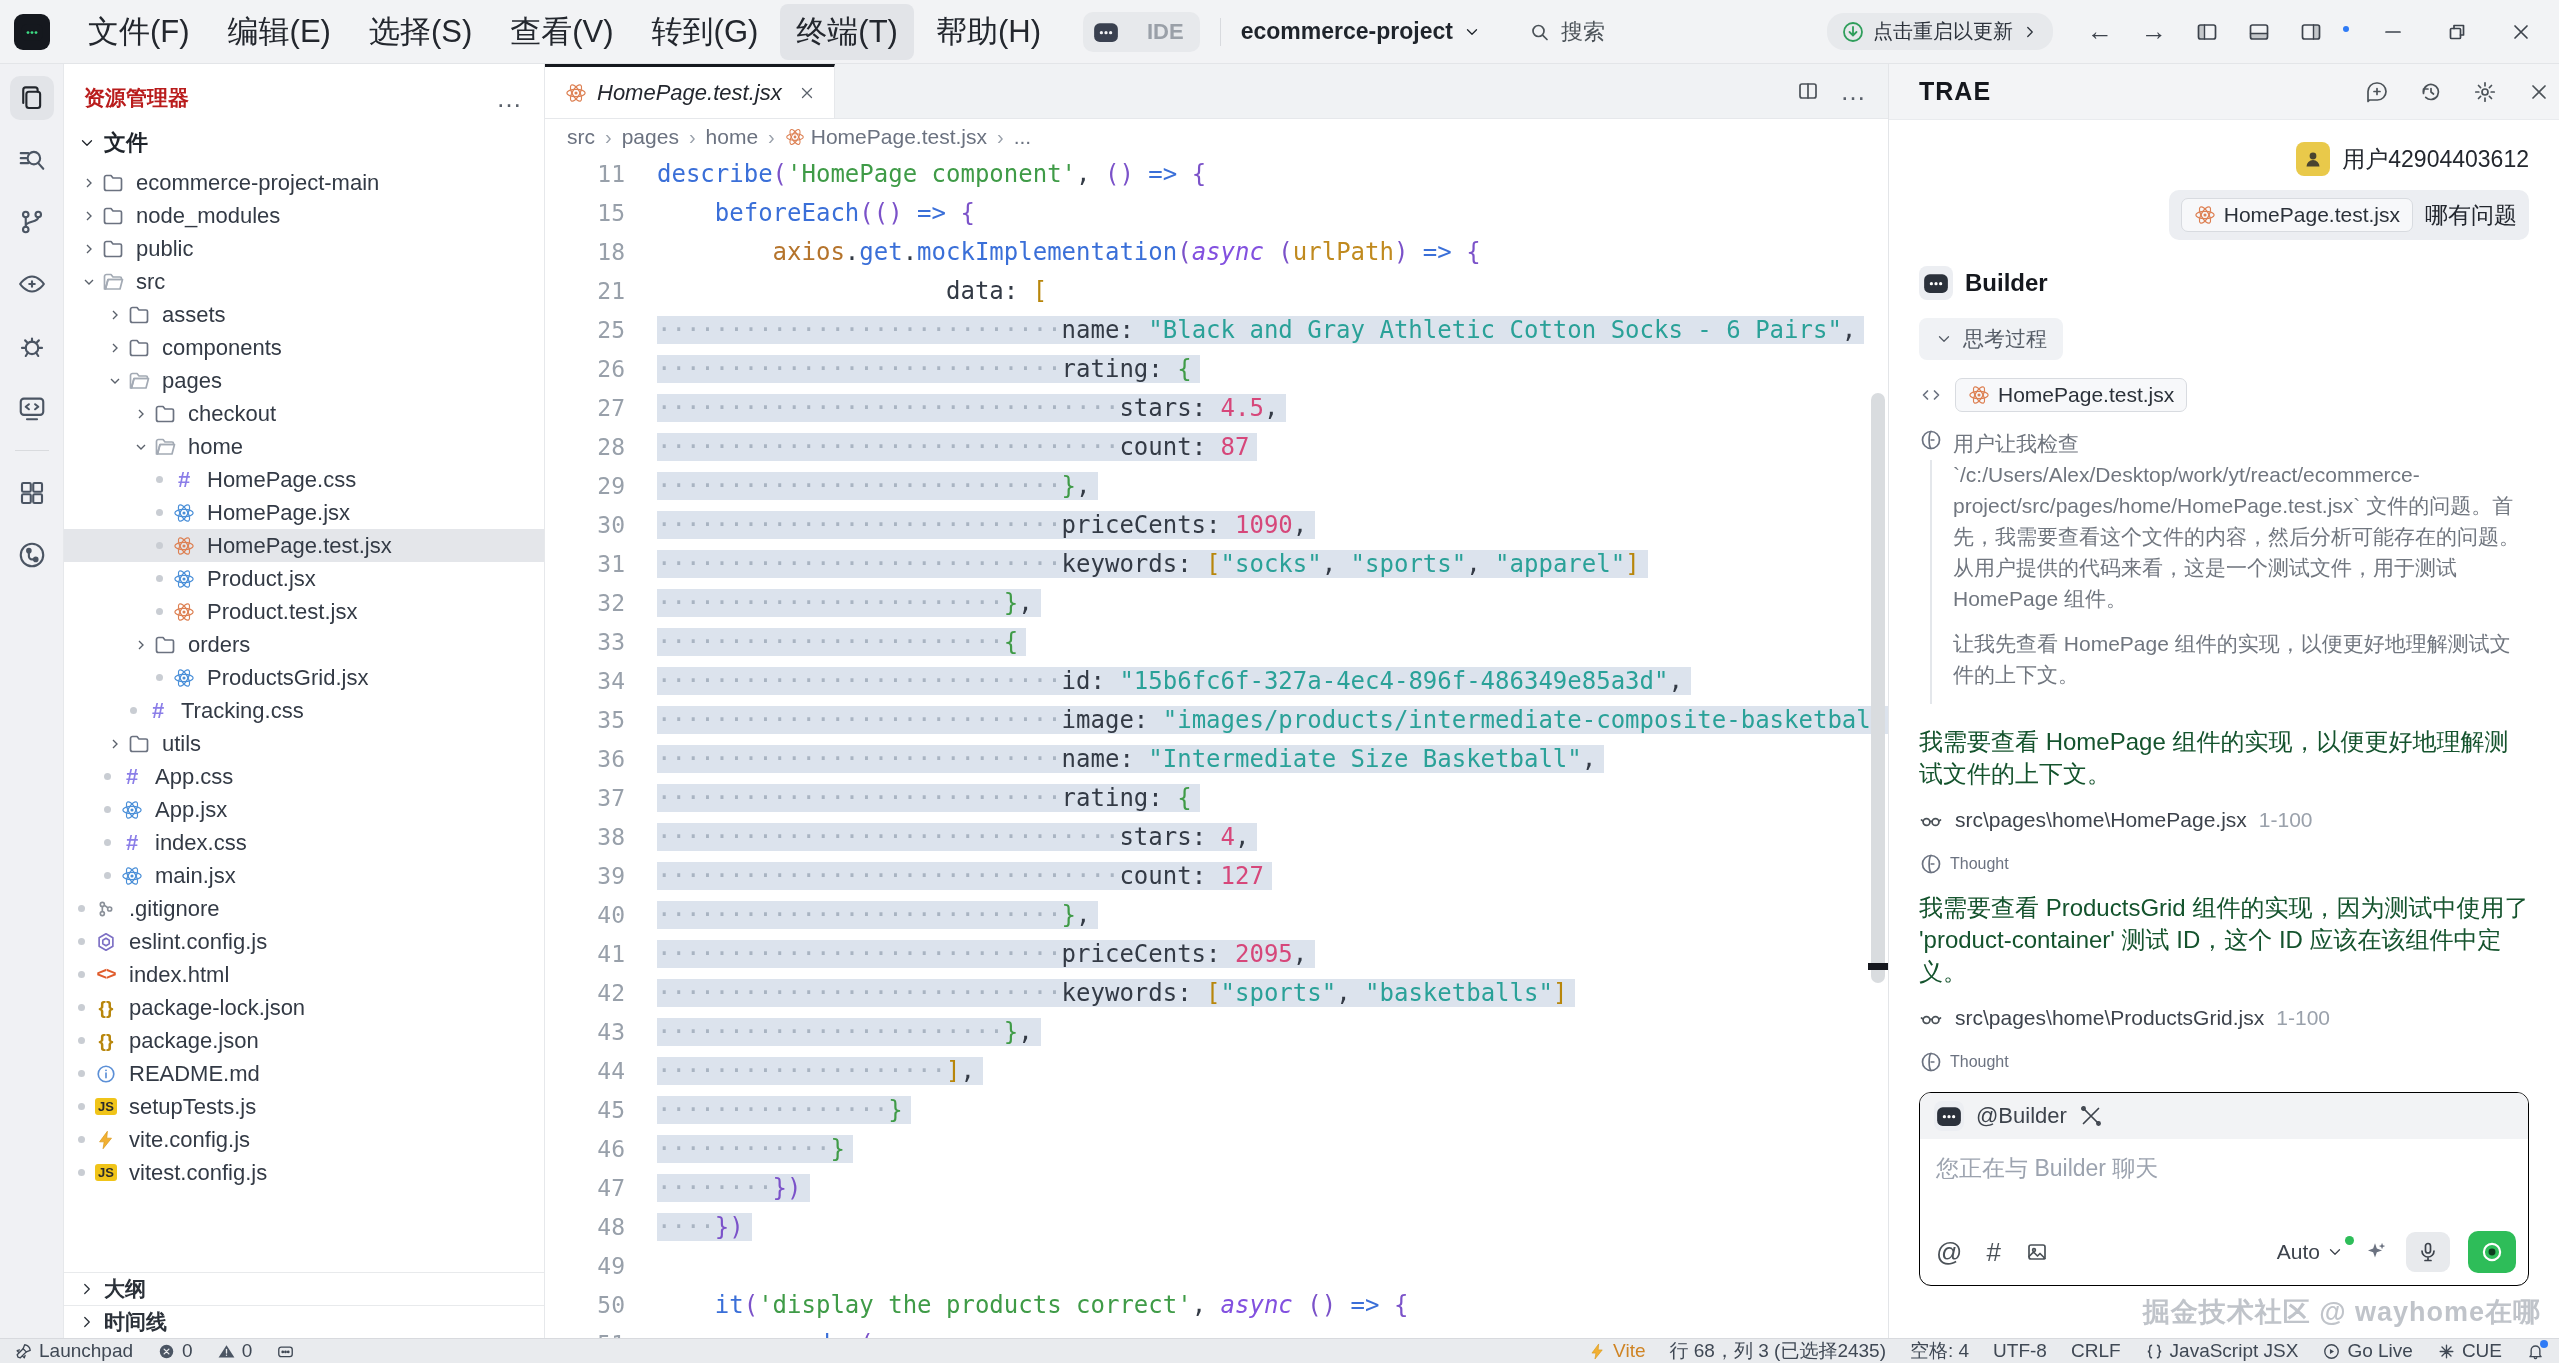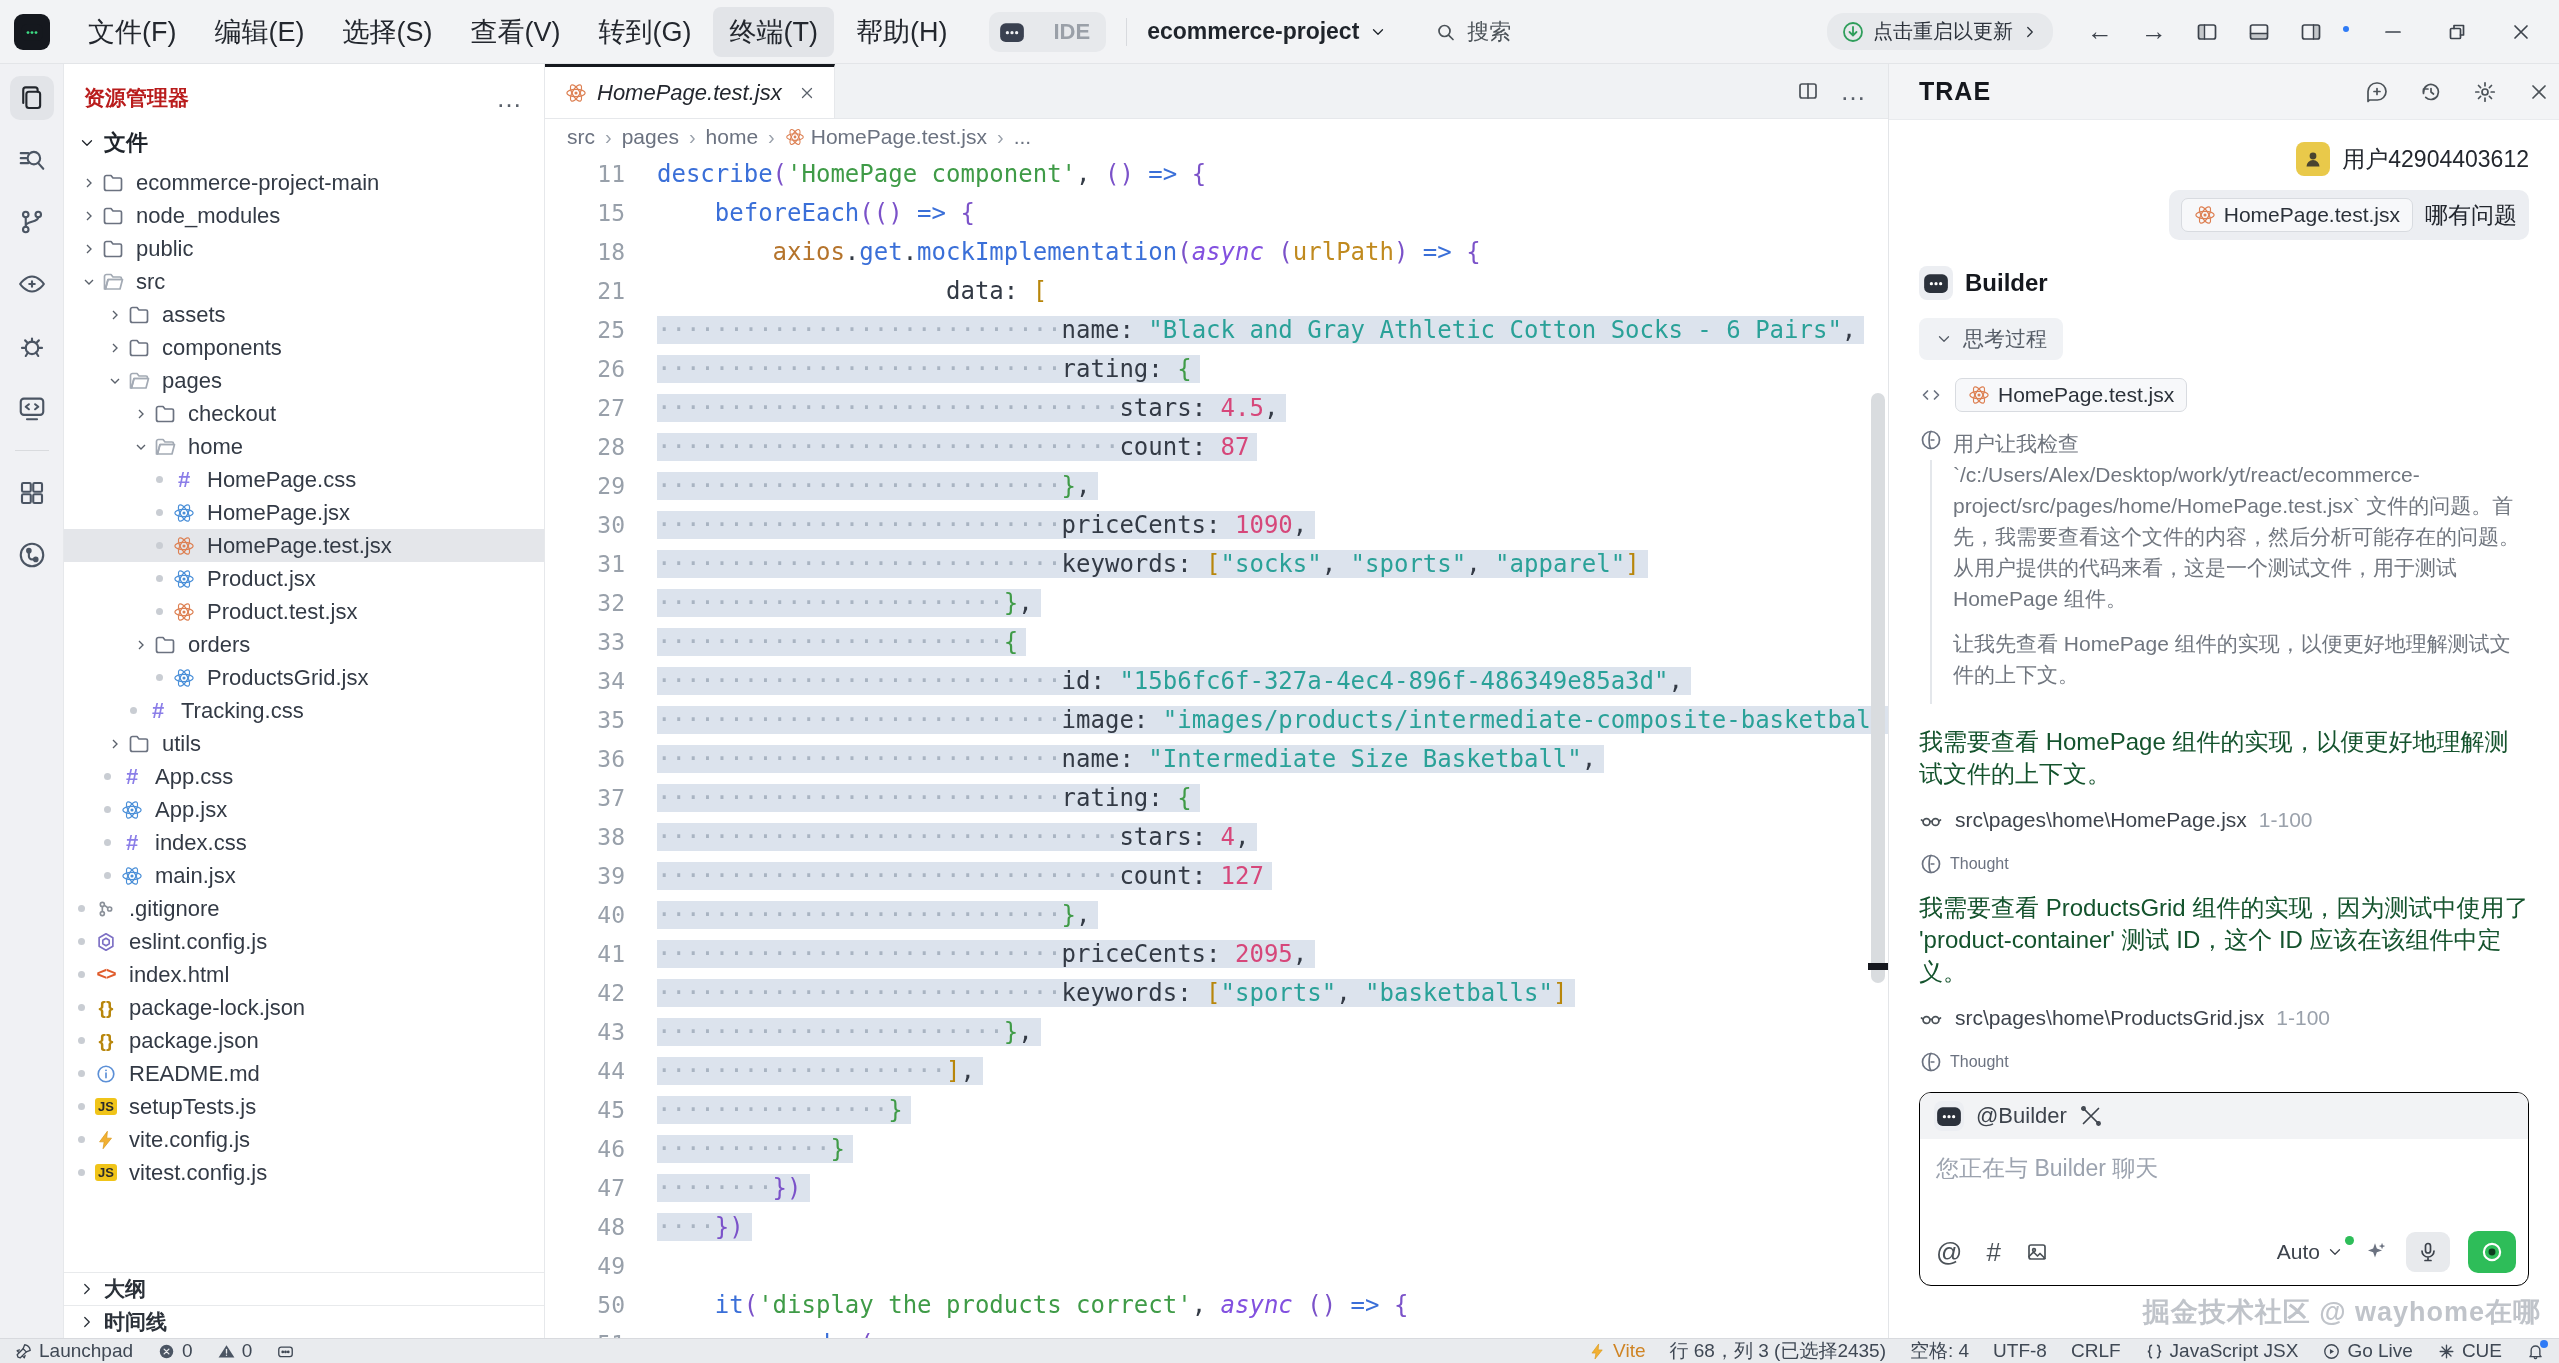--- a/index.html
+++ b/index.html
@@ -5,21 +5,21 @@
   html,body{margin:0;padding:0;background:#d0d2d6;}
   *{box-sizing:border-box;}
   #app{width:2559px;height:1363px;background:#f2f3f5;font-family:"Liberation Sans","DejaVu Sans",sans-serif;color:#22262c;overflow:hidden;display:flex;flex-direction:column;position:relative;}
   .ic{display:inline-flex;align-items:center;justify-content:center;vertical-align:middle;}
   .ic svg{display:block;}
 
   
   .titlebar{height:63px;display:flex;align-items:center;padding:0 10px 0 14px;background:#f2f3f5;flex:0 0 63px;}
   .logo{width:36px;height:36px;border-radius:9px;background:#15181e;display:flex;align-items:center;justify-content:center;margin-right:22px;}
   .menus{display:flex;align-items:center;gap:6px;}
-  .menu-item{font-size:27px;color:#23272e;padding:7px 16px;border-radius:8px;cursor:default;}
+  .menu-item{font-size:31px;color:#23272e;padding:7px 16px;border-radius:8px;cursor:default;}
   .menu-item.active{background:#e2e4e8;}
   .ide-pill{display:flex;align-items:center;gap:26px;background:#e7e9ec;border-radius:10px;padding:5px 16px 5px 8px;margin-left:26px;}
   .ide-pill .txt{font-size:22px;font-weight:bold;color:#9aa0a8;}
   .tb-sep{width:1px;height:28px;background:#d8dade;margin:0 20px;}
   .project{display:flex;align-items:center;gap:10px;font-size:23px;font-weight:600;color:#1f242b;}
   .tb-search{display:flex;align-items:center;gap:10px;margin-left:46px;color:#4b5258;font-size:22px;}
   .tb-right{margin-left:auto;display:flex;align-items:center;gap:8px;}
   .update-pill{display:flex;align-items:center;gap:8px;background:#e7e9ec;border-radius:17px;padding:5px 14px;font-size:20px;color:#2c323b;margin-right:16px;}
   .nav-arrow{font-size:26px;color:#3d434c;padding:0 10px;}
   .win-ic{padding:6px 10px;color:#3d434c;}

